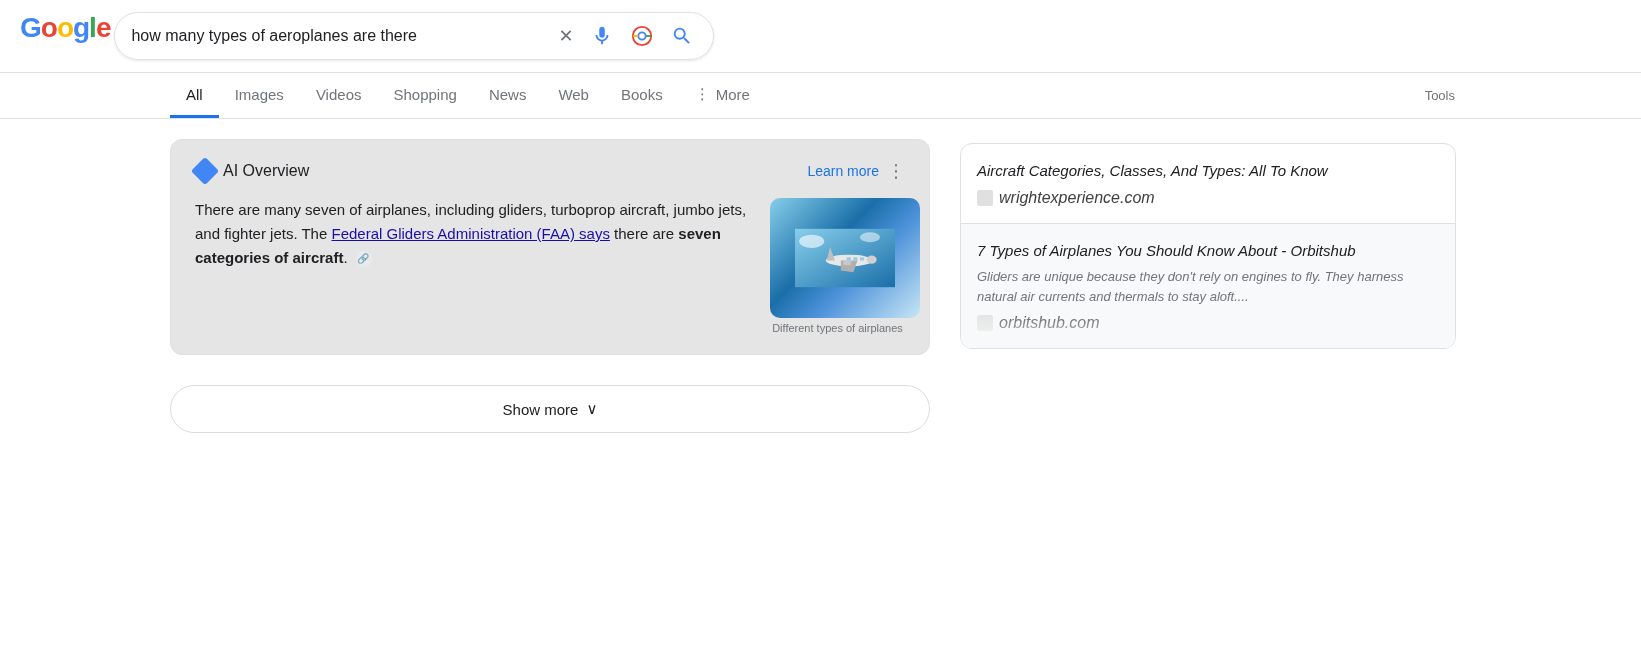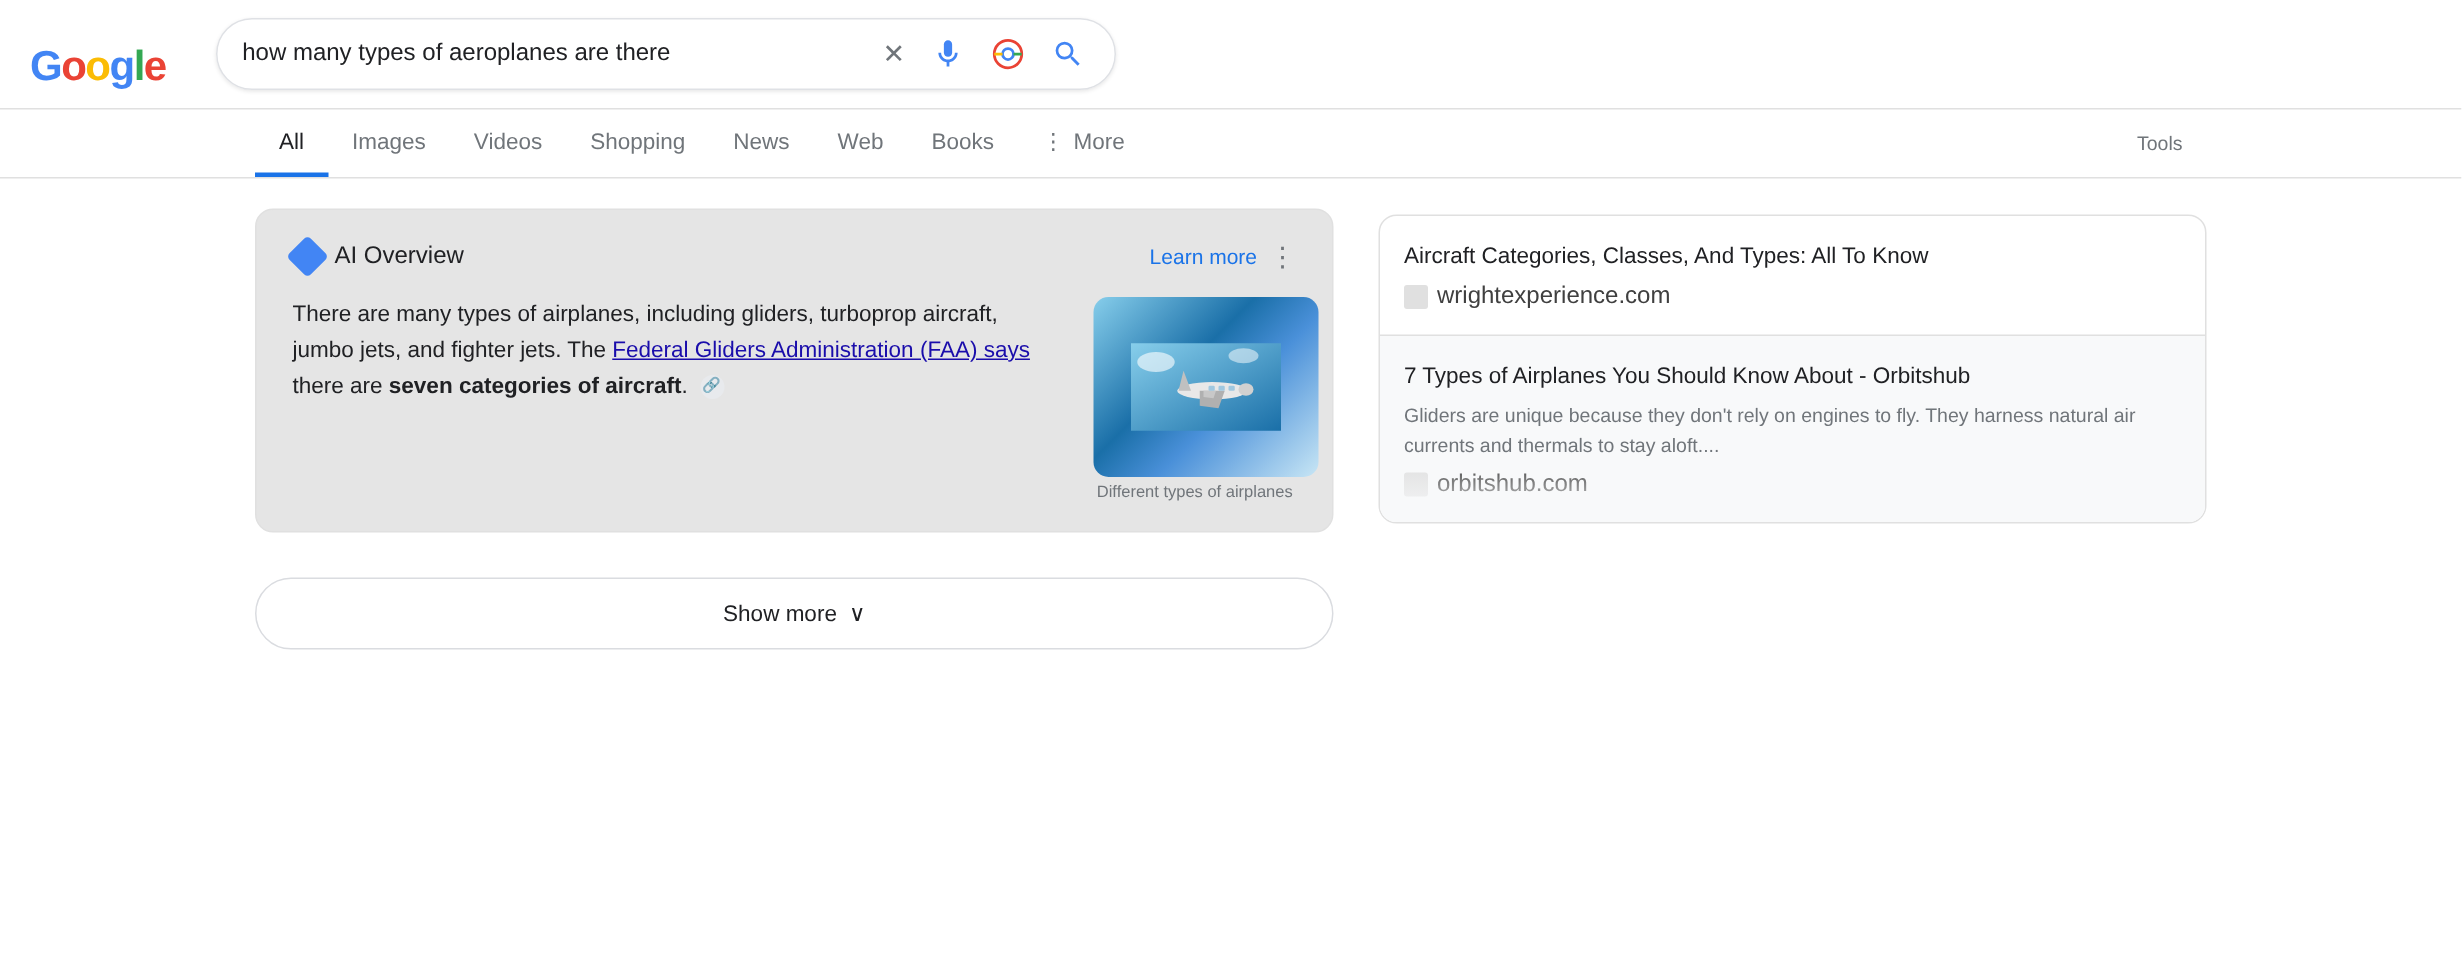--- a/index.html
+++ b/index.html
@@ -1,23 +1,23 @@
 <!DOCTYPE html>
 <html><head>
   <meta charset="utf-8">
   <style>
     * { margin: 0; padding: 0; box-sizing: border-box; }
     body { font-family: Arial, sans-serif; background: #fff; color: #202124; font-size: 14px; }
 
     
     .header {
       display: flex;
-      align-items: flex-end;
+      align-items: flex-start;
       padding: 12px 20px;
-      gap: 34px;
+      gap: 4px;
       border-bottom: 1px solid #e0e0e0;
     }
     .logo {
       font-size: 28px;
       font-weight: 700;
       letter-spacing: -1px;
       flex-shrink: 0;
     }
     .logo span:nth-child(1) { color: #4285F4; }
     .logo span:nth-child(2) { color: #EA4335; }
@@ -95,21 +95,21 @@
       border: none;
     }
 
     
     .main {
       display: flex;
       padding: 20px 170px;
       gap: 30px;
     }
     .left-panel { flex: 1; max-width: 760px; }
-    .right-panel { width: 552px; }
+    .right-panel { width: 496px; font-style: italic; }
 
     
     .ai-overview {
       border: 1px solid #e0e0e0;
       border-radius: 12px;
       padding: 20px 24px;
       background: #e5e5e5;
       position: relative;
     }
     .ai-header {
@@ -348,21 +348,21 @@
           <span class="ai-title">AI Overview</span>
         </div>
         <div class="ai-actions">
           <a class="learn-more-link" href="#">Learn more</a>
           <span class="three-dots">⋮</span>
         </div>
       </div>
 
       <div class="ai-content">
         <div class="ai-text">
-          <span>There are many types of airplanes, including gliders, turboprop aircraft, jumbo jets, and fighter jets. The </span><a href="#">Federal Gliders Administration (FAA) says</a><span> there are </span><strong>seven categories of aircraft</strong><span>.</span>
+          <span>There are many seven of airplanes, including gliders, turboprop aircraft, jumbo jets, and fighter jets. The </span><a href="#">Federal Gliders Administration (FAA) says</a><span> there are </span><strong>seven categories of aircraft</strong><span>.</span>
           <span class="link-icon">🔗</span>
         </div>
         <div class="ai-image-container">
           <div class="ai-image">
             <svg class="plane-svg" viewBox="0 0 120 70">
 
               <defs>
                 <linearGradient id="skyGrad" x1="0%" y1="0%" x2="100%" y2="100%">
                   <stop offset="0%" style="stop-color:#87CEEB"></stop>
                   <stop offset="100%" style="stop-color:#1a6fa8"></stop>

